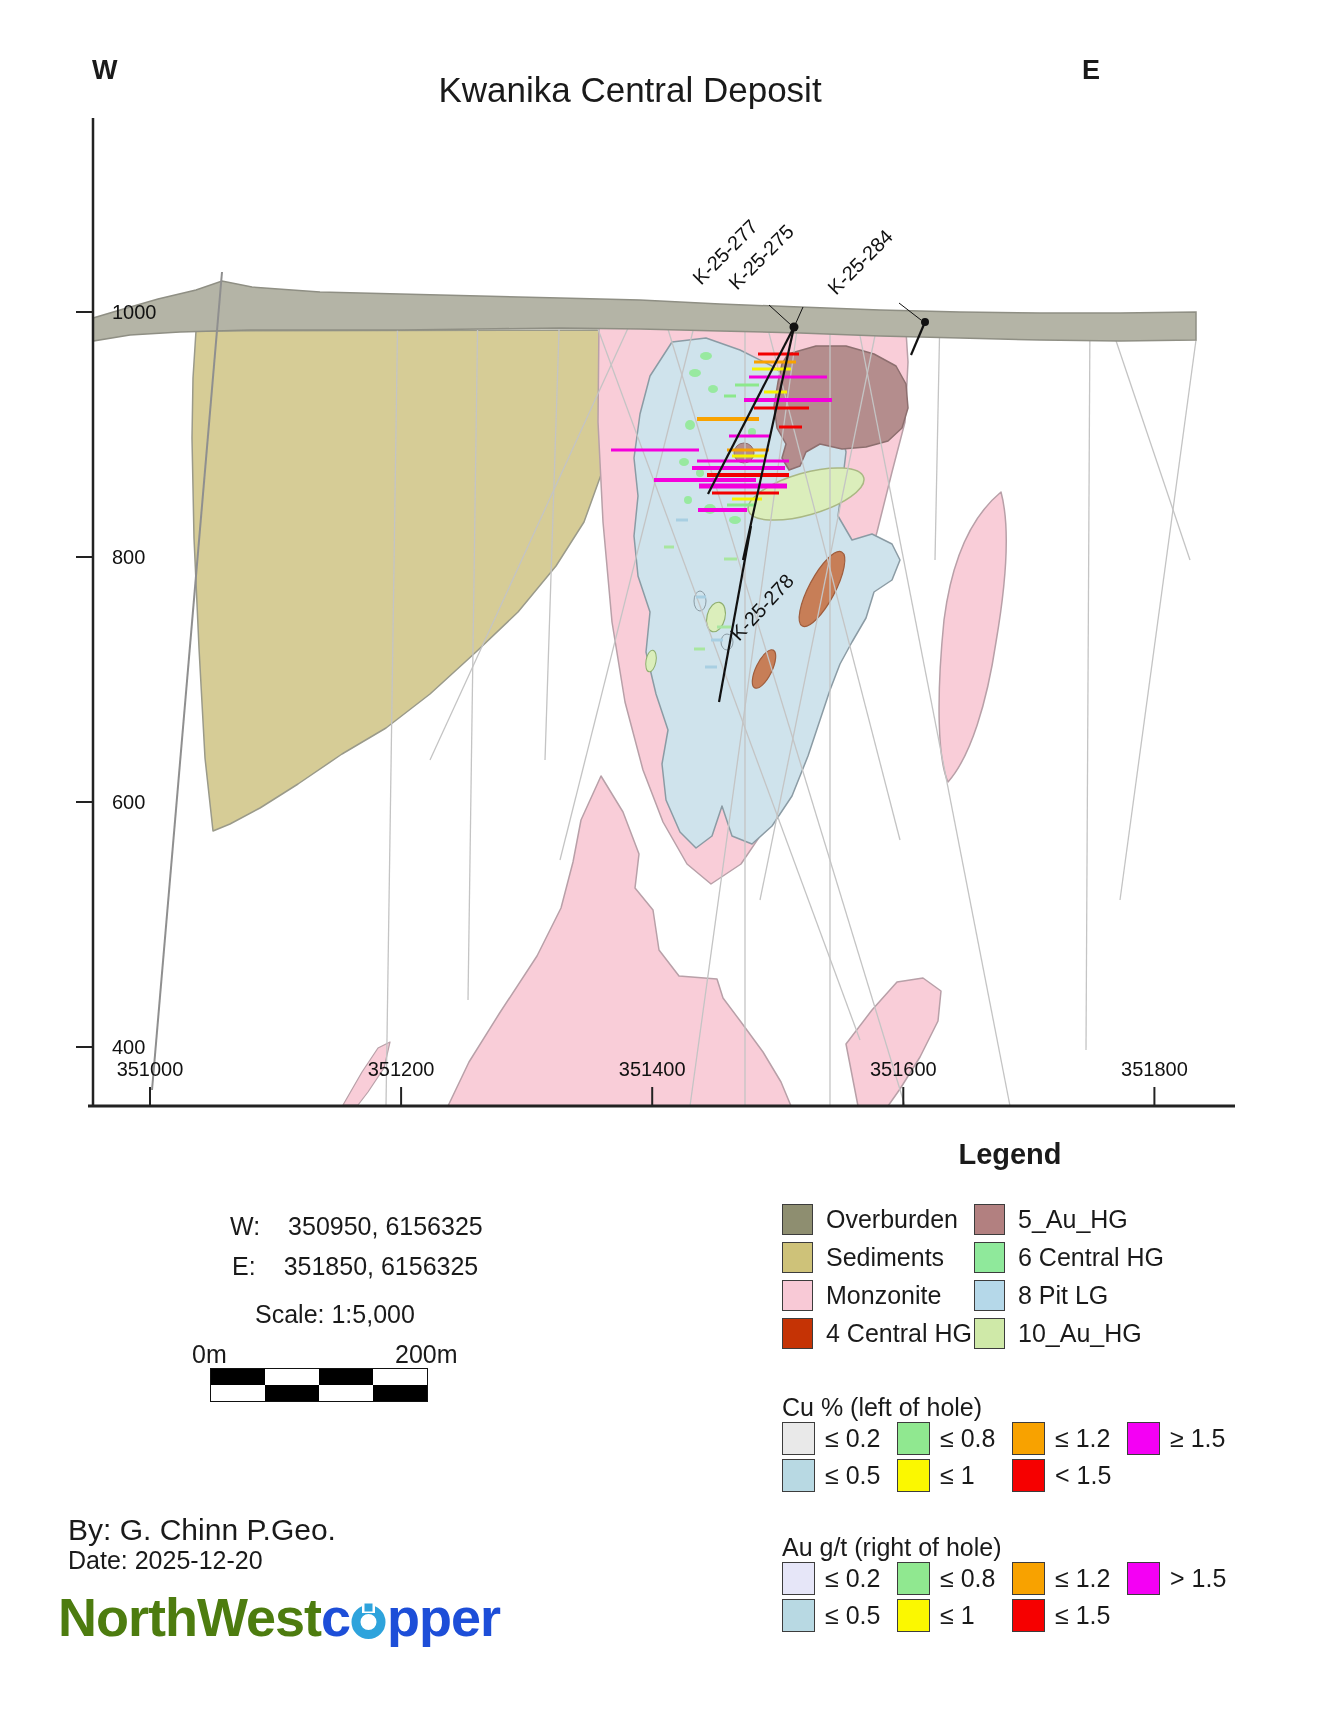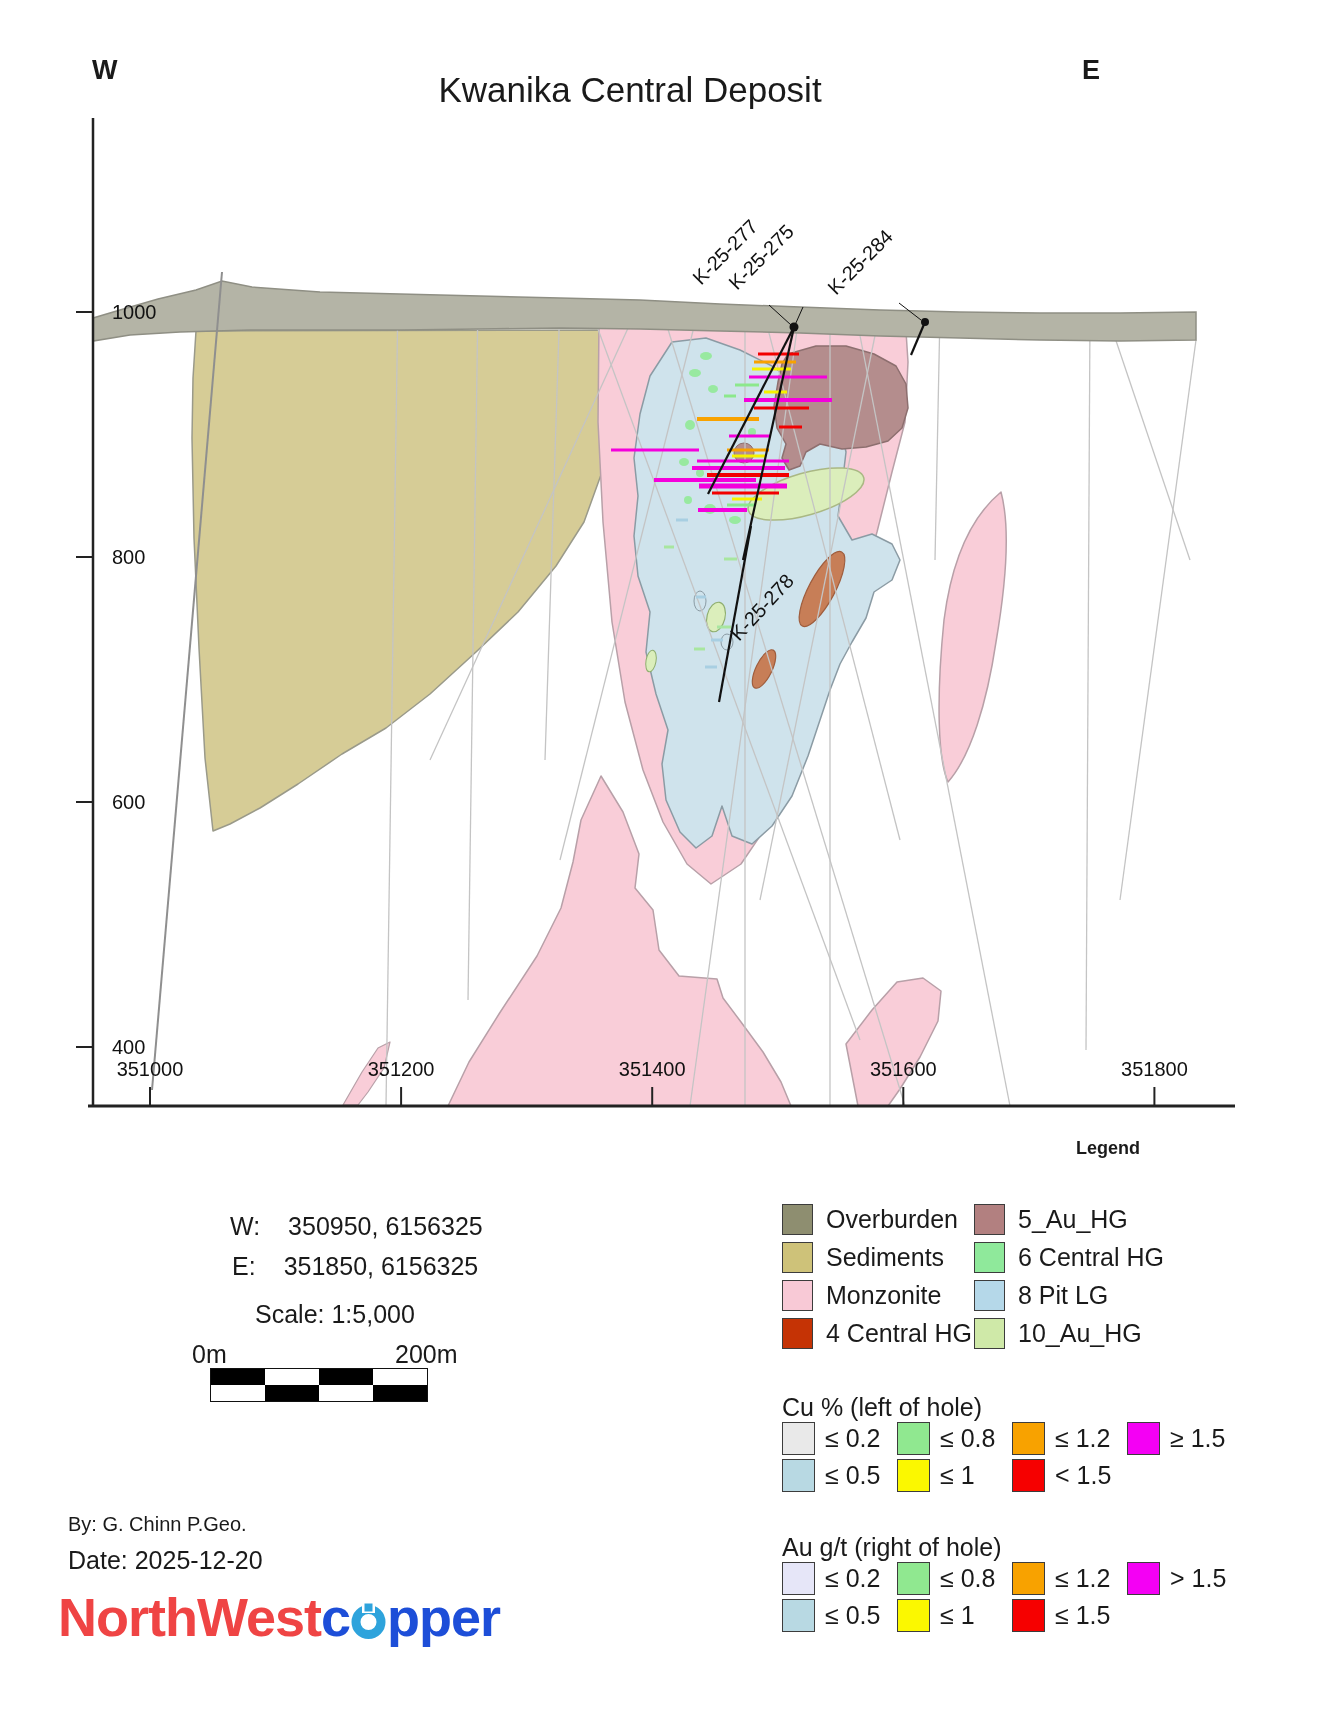--- a/index.html
+++ b/index.html
@@ -14,27 +14,27 @@
   #w-row{left:230px;top:1212px;}
   #e-row{left:232px;top:1252px;}
   .coord-row .val{margin-left:28px;}
   #scale-text{left:247px;top:1300px;font-size:25px;margin-left:8px;}
   #bar-left{left:192px;top:1340px;font-size:25px;}
   #bar-right{left:395px;top:1340px;font-size:25px;}
   #scalebar{left:210px;top:1368px;width:216px;height:32px;border:1px solid #111;}
   #scalebar .srow{display:flex;height:16px;}
   #scalebar .seg{width:54px;height:16px;}
   .segb{background:#000;} .segw{background:#fff;}
-  #by-line{left:68px;top:1513px;font-size:20px;}
+  #by-line{left:68px;top:1513px;font-size:30px;}
   #date-line{left:68px;top:1546px;font-size:25px;}
   #logo{left:58px;top:1586px;font-size:54px;font-weight:bold;letter-spacing:-1px;}
-  #logo .p1{color:#ef4444;}
+  #logo .p1{color:#4d7c0f;}
   #logo .p2{color:#1d4ed8;}
   #logo svg{vertical-align:-3px;}
-  #legend-title{left:880px;top:1138px;width:260px;text-align:right;font-size:18px;font-weight:bold;}
+  #legend-title{left:880px;top:1138px;width:260px;text-align:center;font-size:29px;font-weight:bold;}
   #tm-title{left:782px;top:1172px;font-size:25px;}
   #tm-grid{left:782px;top:1200px;display:grid;grid-template-columns:192px 210px;grid-auto-rows:38px;}
   .leg-item{display:flex;align-items:center;font-size:25px;}
   .leg-item .sw{width:29px;height:29px;border:1px solid #3c3c3c;margin-right:13px;flex:none;}
   #cu-title{left:782px;top:1393px;font-size:25px;}
   #cu-grid,#au-grid{display:grid;grid-template-columns:115px 115px 115px 120px;grid-auto-rows:37px;}
   #cu-grid{left:782px;top:1420px;}
   #au-title{left:782px;top:1533px;font-size:25px;}
   #au-grid{left:782px;top:1560px;}
   .gr-item{display:flex;align-items:center;font-size:25px;}

